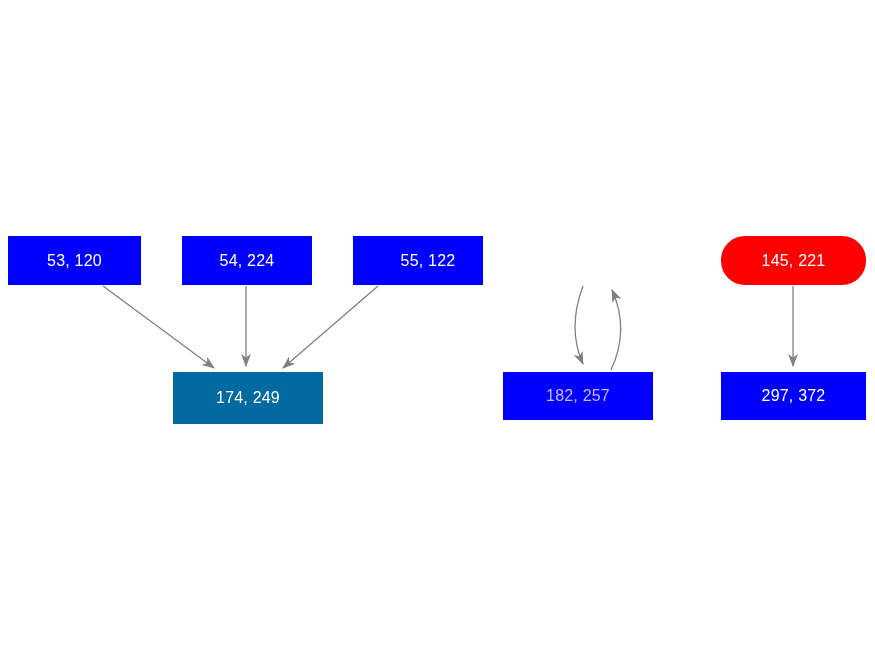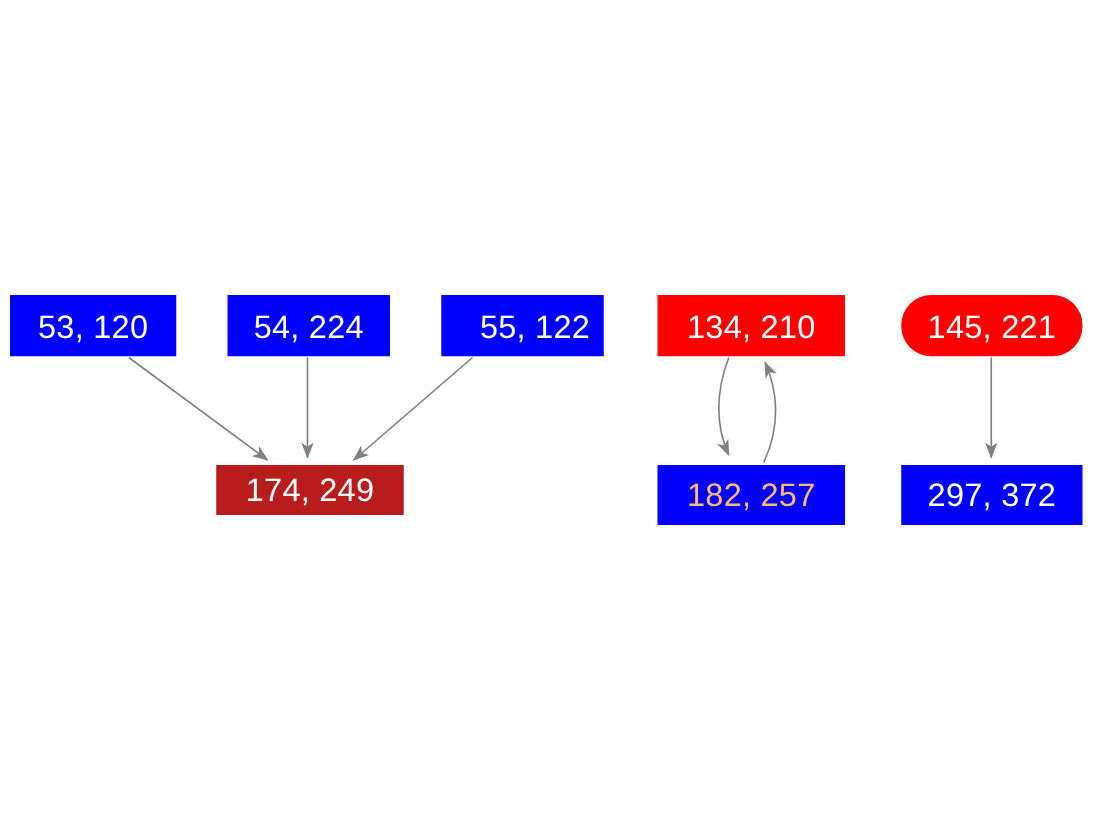--- a/index.html
+++ b/index.html
@@ -31,21 +31,21 @@
     pointer-events: none;
   }
   .graph-node {
     position: absolute;
     box-sizing: border-box;
     display: flex;
     align-items: center;
     justify-content: center;
     color: #ffffff;
     font-family: "Liberation Sans", sans-serif;
-    font-size: 26px;
+    font-size: 16px;
     font-weight: 400;
     line-height: 1;
     letter-spacing: 0.2px;
     white-space: nowrap;
     user-select: none;
   }
   .graph-node.blue { background: #0000ff; }
   .graph-node.red  { background: #ff0000; }
   .node-label { display: block; }
 </style>
@@ -79,29 +79,26 @@
   </div>
 
   <div class="graph-node blue" style="left: 182px; top: 236px; width: 130px; height: 49px; background: rgb(0, 0, 255); color: rgb(255, 255, 255);">
     <span class="node-label">54, 224</span>
   </div>
 
   <div class="graph-node blue" style="left: 353px; top: 236px; width: 130px; height: 49px; background: rgb(0, 0, 255); color: rgb(255, 255, 255); padding-left: 20px;">
     <span class="node-label">55, 122</span>
   </div>
 
-  <div class="graph-node red" style="left: 173px; top: 372px; width: 150px; height: 40px; background: #b91c1c; color: rgb(255, 255, 255);">
+  <div class="graph-node red" style="left: 173px; top: 372px; width: 150px; height: 52px; background: #0369a1; color: rgb(255, 255, 255);">
     <span class="node-label">174, 249</span>
   </div>
 
-  <div class="graph-node red" style="left: 526px; top: 236px; width: 150px; height: 49px; background: rgb(255, 0, 0); color: rgb(255, 255, 255);">
-    <span class="node-label">134, 210</span>
-  </div>
 
-  <div class="graph-node blue" style="left: 526px; top: 372px; width: 150px; height: 48px; background: rgb(0, 0, 255); color: #fdba74; text-align: center;">
+  <div class="graph-node blue" style="left: 503px; top: 372px; width: 150px; height: 48px; background: rgb(0, 0, 255); color: #c4b5fd; text-align: center;">
     <span class="node-label">182, 257</span>
   </div>
 
   <div class="graph-node red" style="left: 721px; top: 236px; width: 145px; height: 49px; background: rgb(255, 0, 0); color: rgb(255, 255, 255); border-radius: 24px;">
     <span class="node-label">145, 221</span>
   </div>
 
   <div class="graph-node blue" style="left: 721px; top: 372px; width: 145px; height: 48px; background: rgb(0, 0, 255); color: rgb(255, 255, 255); align-items: center;">
     <span class="node-label">297, 372</span>
   </div>

